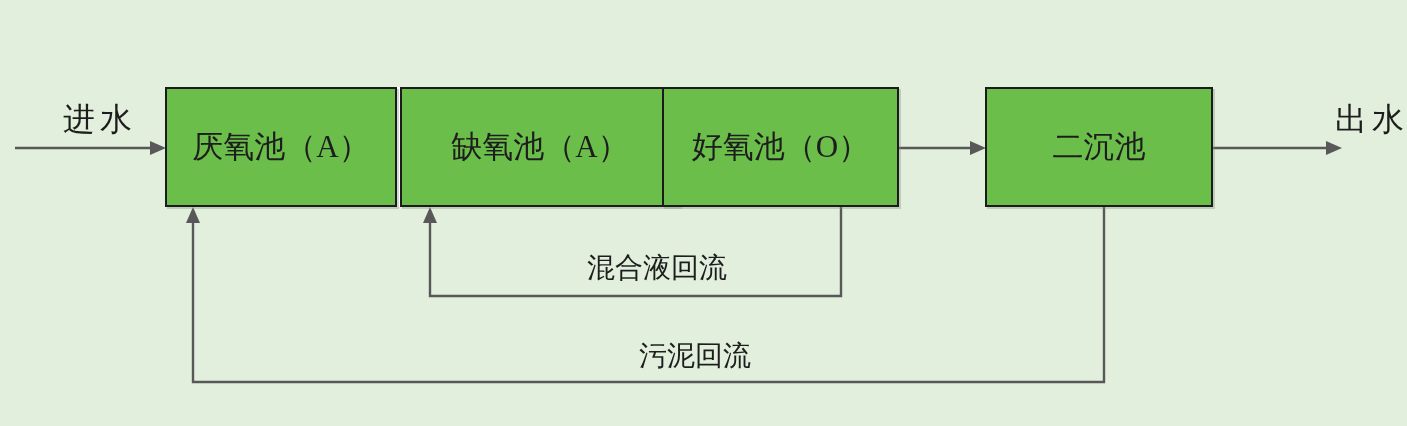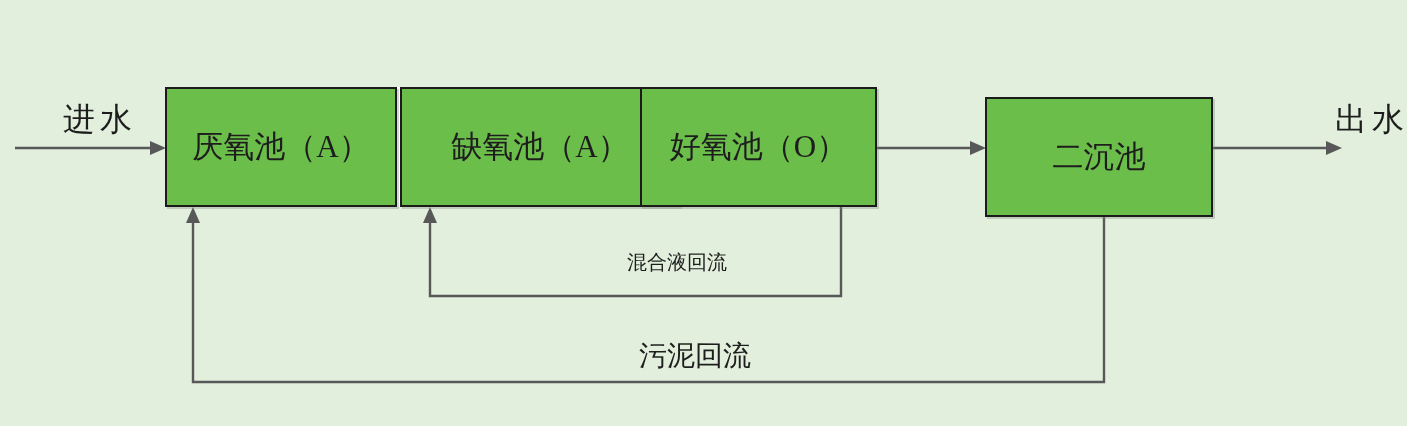--- a/index.html
+++ b/index.html
@@ -32,35 +32,35 @@
     top:87px;height:120px;
     background:var(--box-fill,#6cbe4b);
     border:2px solid var(--box-border,#1b1b1b);
     box-shadow:2px 2px 0 rgba(130,140,130,0.35);
     display:flex;align-items:center;justify-content:center;
     font-size:31px;color:var(--text,#1d1d1d);
     white-space:nowrap;
   }
   .tank-anaerobic{left:165px;width:232px;}
   .tank-anoxic{left:400px;width:280px;}
-  .tank-aerobic{left:640px;width:237px;z-index:1;}
-  .tank-clarifier{left:985px;width:228px;margin-top:10px;}
+  .tank-aerobic{left:662px;width:237px;z-index:1;}
+  .tank-clarifier{left:985px;width:228px;}
   .gap-strip{
     position:absolute;left:397px;top:87px;width:3px;height:120px;
     background:#ffffff;
   }
   .flow-label{
     position:absolute;
     color:var(--text,#1d1d1d);
     text-align:right;
     white-space:nowrap;
   }
   .lbl-inlet{left:37px;top:98px;width:100px;font-size:32px;letter-spacing:5px;}
   .lbl-outlet{left:1309px;top:98px;width:100px;font-size:32px;letter-spacing:5px;}
-  .lbl-mixed{left:527px;top:249px;width:200px;font-size:20px;}
+  .lbl-mixed{left:527px;top:249px;width:200px;font-size:28px;}
   .lbl-sludge{left:551px;top:337px;width:200px;font-size:28px;}
 </style>
 </head>
 <body>
 
 <div class="stage">
 
   <svg class="lines" viewBox="0 0 1407 426">
 
     <line x1="15" y1="148" x2="151" y2="148"></line>

